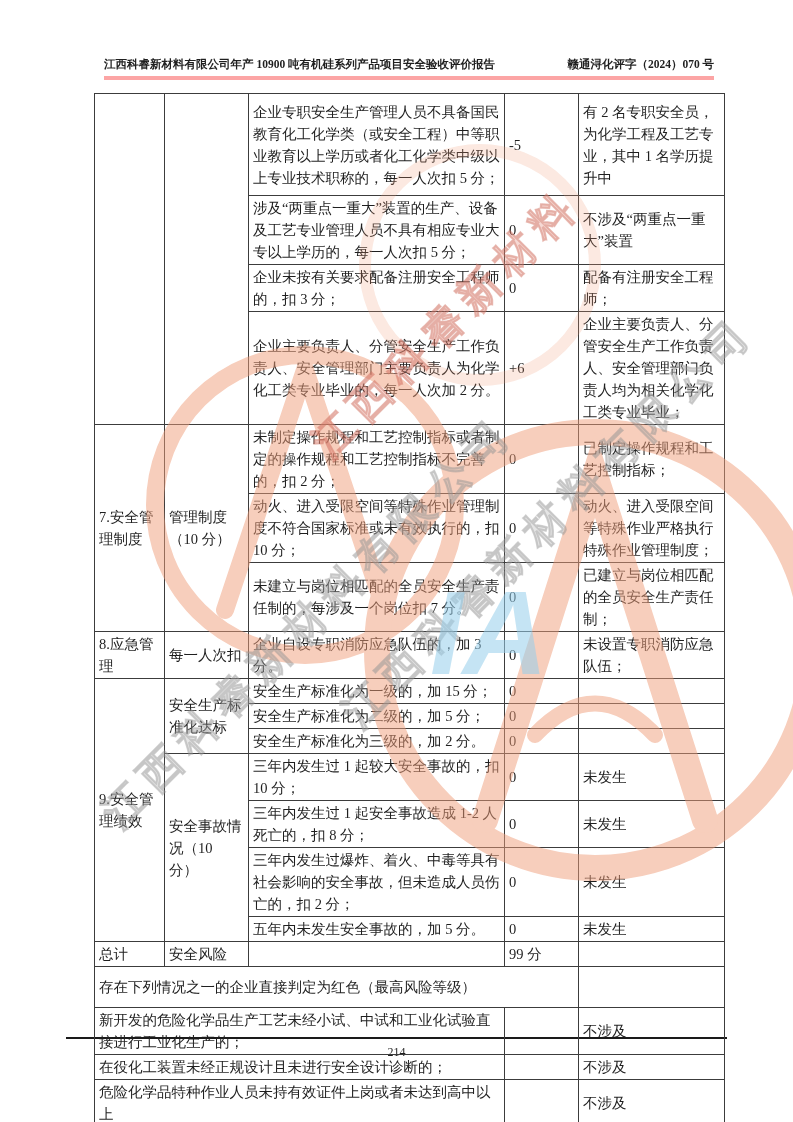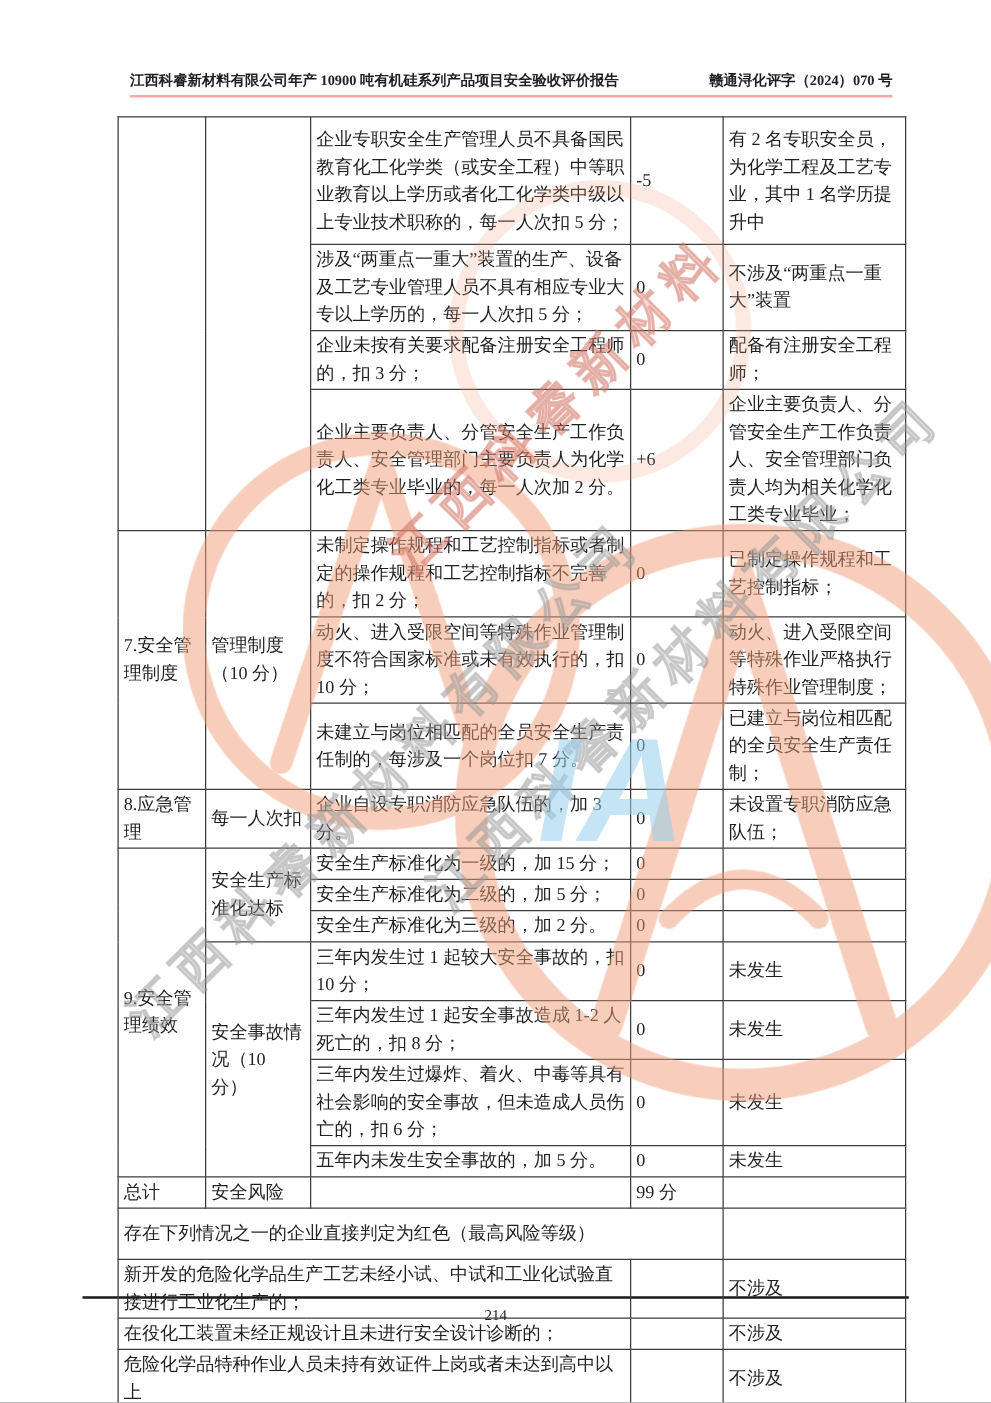--- a/index.html
+++ b/index.html
@@ -6,21 +6,21 @@
   .page{
     position:relative;width:793px;height:1122px;background:#ffffff;
     font-family:"Liberation Serif","DejaVu Serif",serif;color:#1f1f1f;
     overflow:hidden;margin:0 auto;
   }
   
   .hdr{
     position:absolute;left:104px;top:57px;width:610px;
     display:flex;justify-content:space-between;align-items:flex-end;
     font-weight:bold;font-size:11.5px;white-space:nowrap;
-    border-bottom:2px solid #fca5a5;padding-bottom:4px;
+    border-bottom:4px solid #fca5a5;padding-bottom:4px;
   }
   
   table.eval{
     position:absolute;left:94px;top:93px;width:630px;
     border-collapse:collapse;table-layout:fixed;z-index:2;
   }
   table.eval td{
     border:1px solid #3c3c3c;padding:1px 4px;vertical-align:middle;
     font-size:14.5px;line-height:22px;word-break:break-all;background:transparent;
   }
@@ -152,21 +152,21 @@
         <td class="c3">三年内发生过 1 起较大安全事故的，扣 10 分；</td>
         <td class="c4">0</td>
         <td class="c5">未发生</td>
       </tr>
       <tr style="height:45px">
         <td class="c3">三年内发生过 1 起安全事故造成 1-2 人死亡的，扣 8 分；</td>
         <td class="c4">0</td>
         <td class="c5">未发生</td>
       </tr>
       <tr style="height:62px">
-        <td class="c3">三年内发生过爆炸、着火、中毒等具有社会影响的安全事故，但未造成人员伤亡的，扣 6 分；</td>
+        <td class="c3">三年内发生过爆炸、着火、中毒等具有社会影响的安全事故，但未造成人员伤亡的，扣 2 分；</td>
         <td class="c4">0</td>
         <td class="c5">未发生</td>
       </tr>
       <tr style="height:23px">
         <td class="c3">五年内未发生安全事故的，加 5 分。</td>
         <td class="c4">0</td>
         <td class="c5">未发生</td>
       </tr>
 
       <tr style="height:24px">

